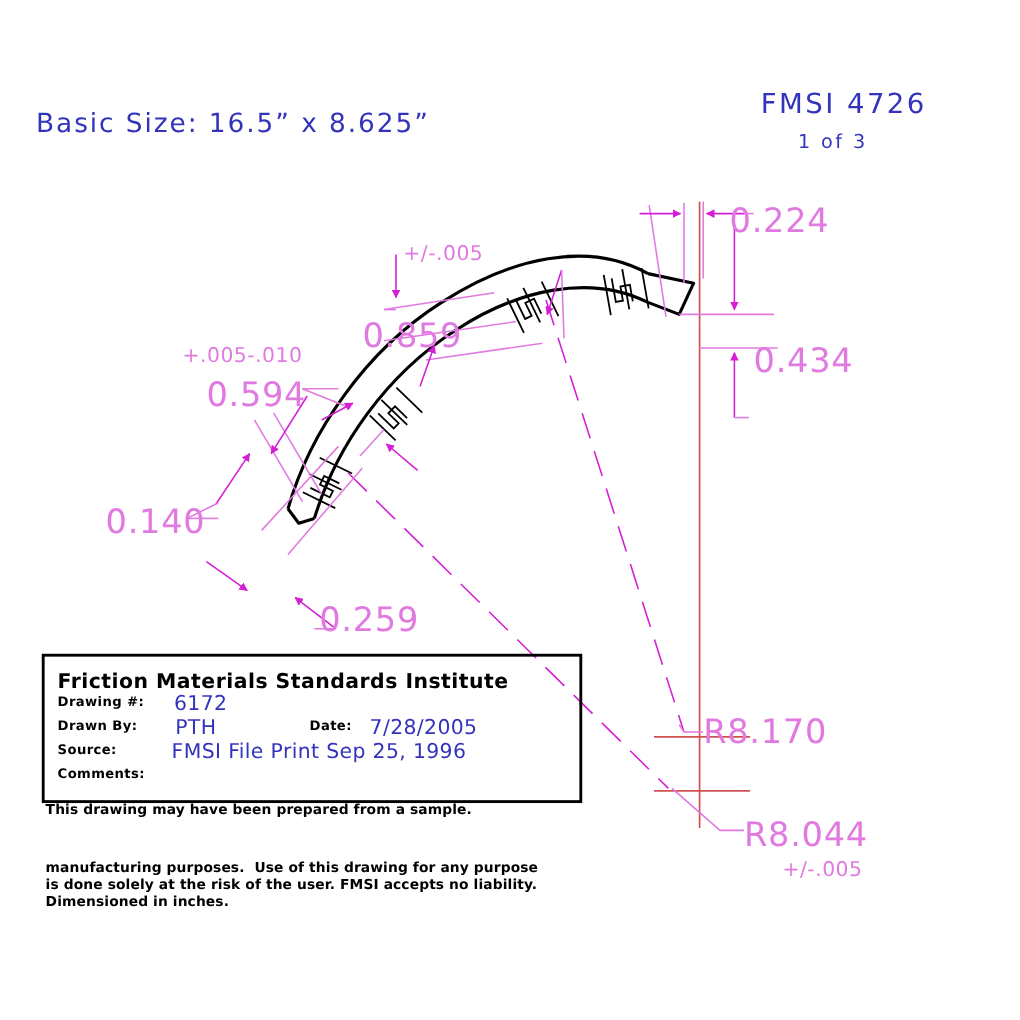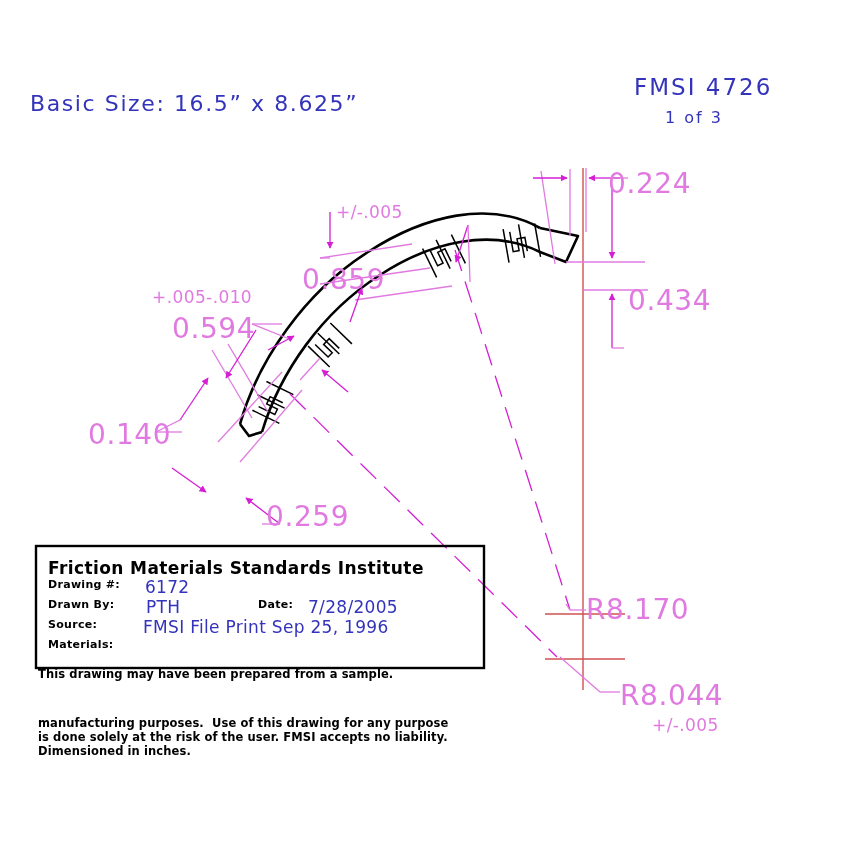--- a/index.html
+++ b/index.html
@@ -255,21 +255,21 @@
 
   <div class="txt-black tb-label" style="left:48px; top:598px;">Drawn By:</div>
   <div class="txt-blue tb-value" style="left:146px; top:597px;">PTH</div>
 
   <div class="txt-black tb-label" style="left:258px; top:598px;">Date:</div>
   <div class="txt-blue tb-value" style="left:308px; top:597px;">7/28/2005</div>
 
   <div class="txt-black tb-label" style="left:48px; top:618px;">Source:</div>
   <div class="txt-blue tb-value" style="left:143px; top:617px;">FMSI File Print Sep 25, 1996</div>
 
-  <div class="txt-black tb-label" style="left:48px; top:638px;">Materials:</div>
+  <div class="txt-black tb-label" style="left:48px; top:638px;">Comments:</div>
   <div class="txt-blue tb-value" style="left:148px; top:637px;"></div>
 
   <div class="txt-black disc-line" style="left:38px; top:667px;">This drawing may have been prepared from a sample.</div>
   <div class="txt-black disc-line" style="left:38px; top:730px;">is done solely at the risk of the user. FMSI accepts no liability.</div>
   <div class="txt-black disc-line" style="left:38px; top:716px;">manufacturing purposes.  Use of this drawing for any purpose</div>
   <div class="txt-black disc-line" style="left:38px; top:744px;">Dimensioned in inches.</div>
   <div class="txt-black disc-line" style="left:38px; top:758px;">
     <span>FMS</span><sup class="reg">®</sup><span> and FMSI</span><sup class="reg">®</sup><span> are registered trademarks of</span>
   </div>
   <div class="txt-black disc-line" style="left:38px; top:772px;">the Friction Materials Standards Friction.</div>

